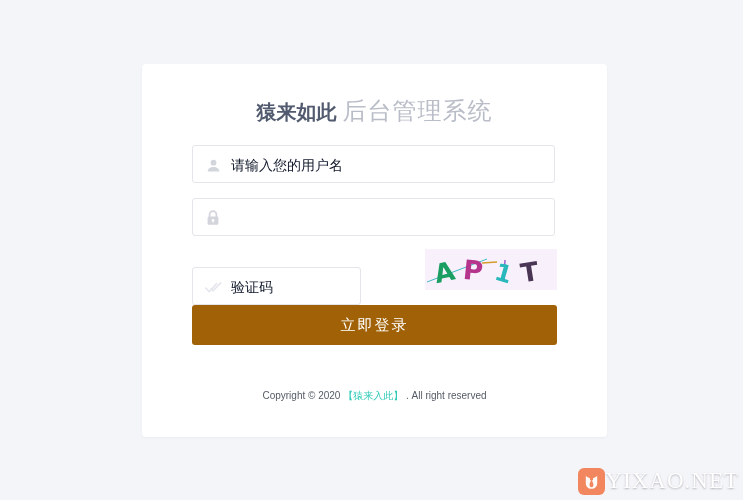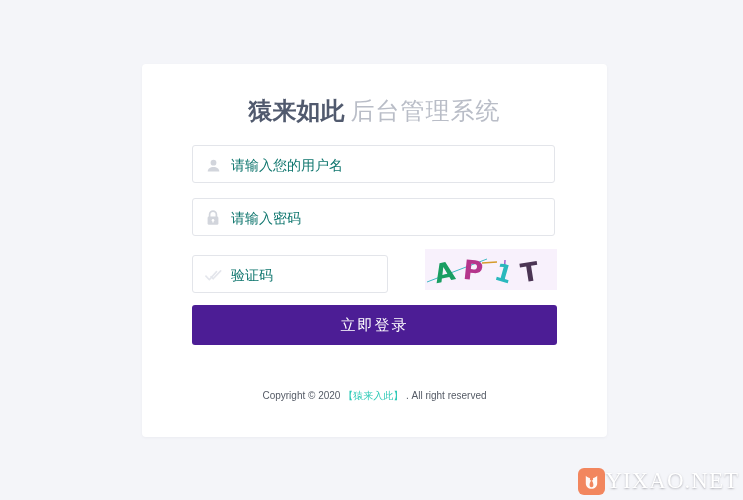--- a/index.html
+++ b/index.html
@@ -37,21 +37,21 @@
   .title-row {
     position: absolute;
     left: 0;
     top: 35px;
     width: 465px;
     text-align: center;
     white-space: nowrap;
     line-height: 1;
   }
   .title-strong {
-    font-size: 24px;
+    font-size: 20px;
     font-weight: bold;
     color: #515a6e;
     letter-spacing: 0px;
   }
   .title-weak {
     font-size: 24px;
     font-weight: normal;
     color: #b9bdc7;
     letter-spacing: 1px;
     margin-left: 6px;
@@ -75,21 +75,21 @@
     background: #fff;
     margin-bottom: 15px;
   }
   .field .ph {
     position: absolute;
     left: 38px;
     top: 0;
     height: 38px;
     line-height: 38px;
     font-size: 14px;
-    color: #0f766e;
+    color: #0f172a;
     user-select: none;
     pointer-events: none;
   }
   .field .ficon {
     position: absolute;
     left: 11px;
     top: 0;
     height: 38px;
     width: 18px;
     display: flex;
@@ -101,22 +101,22 @@
   
   .captcha-row {
     position: relative;
     width: 365px;
     height: 38px;
     margin-bottom: 16px;
   }
   .captcha-row .field {
     position: absolute;
     left: 0;
-    top: 4px;
-    width: 196px;
+    top: 16px;
+    width: 169px;
     margin-bottom: 0;
   }
   .captcha-img {
     position: absolute;
     right: 0;
     top: -2px;
     width: 132px;
     height: 41px;
     background: #f8f1fc;
     overflow: hidden;
@@ -124,21 +124,21 @@
   .captcha-img svg { display: block; }
 
   
   .submit-btn {
     display: block;
     width: 365px;
     height: 40px;
     margin-top: 1px;
     border: 0;
     border-radius: 3px;
-    background: #4c1d95;
+    background: #a16207;
     color: #ffffff;
     font-size: 15px;
     font-family: "Liberation Sans", "DejaVu Sans", sans-serif;
     letter-spacing: 2px;
     cursor: pointer;
   }
 
   
   .copyright {
     position: absolute;
@@ -206,21 +206,20 @@
 
       <div class="field">
         <span class="ficon">
           <svg width="14" height="16" viewBox="0 0 14 16">
             <path d="M3.6 7V4.6a3.4 3.4 0 0 1 6.8 0V7" fill="none" stroke="#d2d5dc" stroke-width="1.7"></path>
             <rect x="1.6" y="6.6" width="10.8" height="8.2" rx="1.4" fill="#d2d5dc"></rect>
             <circle cx="7" cy="10.2" r="1.25" fill="#ffffff"></circle>
             <rect x="6.45" y="10.2" width="1.1" height="2.4" fill="#ffffff"></rect>
           </svg>
         </span>
-        <span class="ph">请输入密码</span>
       </div>
 
       <div class="captcha-row">
         <div class="field">
           <span class="ficon">
             <svg width="17" height="13" viewBox="0 0 18 13">
               <path d="M1 7.2 4.6 11 12.2 2.4" fill="none" stroke="#e4e6ec" stroke-width="1.7" stroke-linecap="round" stroke-linejoin="round"></path>
               <path d="M6.4 7.6 8.6 10 16.6 1.6" fill="none" stroke="#e4e6ec" stroke-width="1.7" stroke-linecap="round" stroke-linejoin="round"></path>
             </svg>
           </span>

